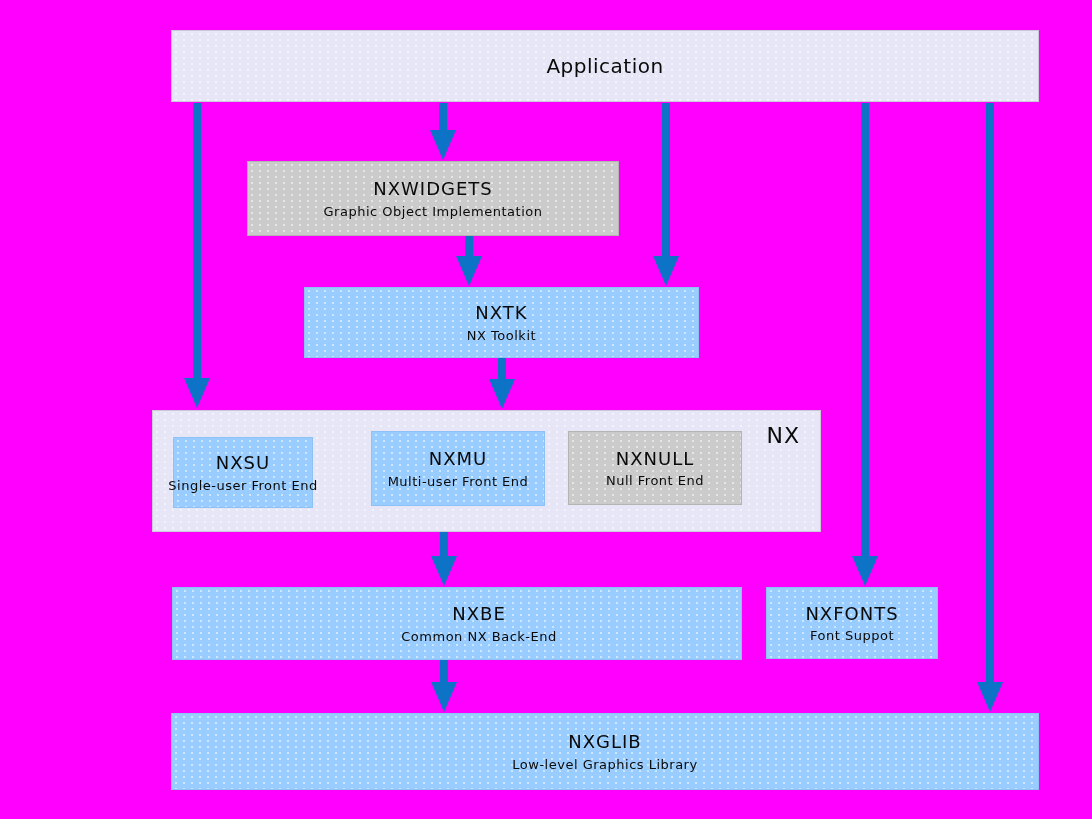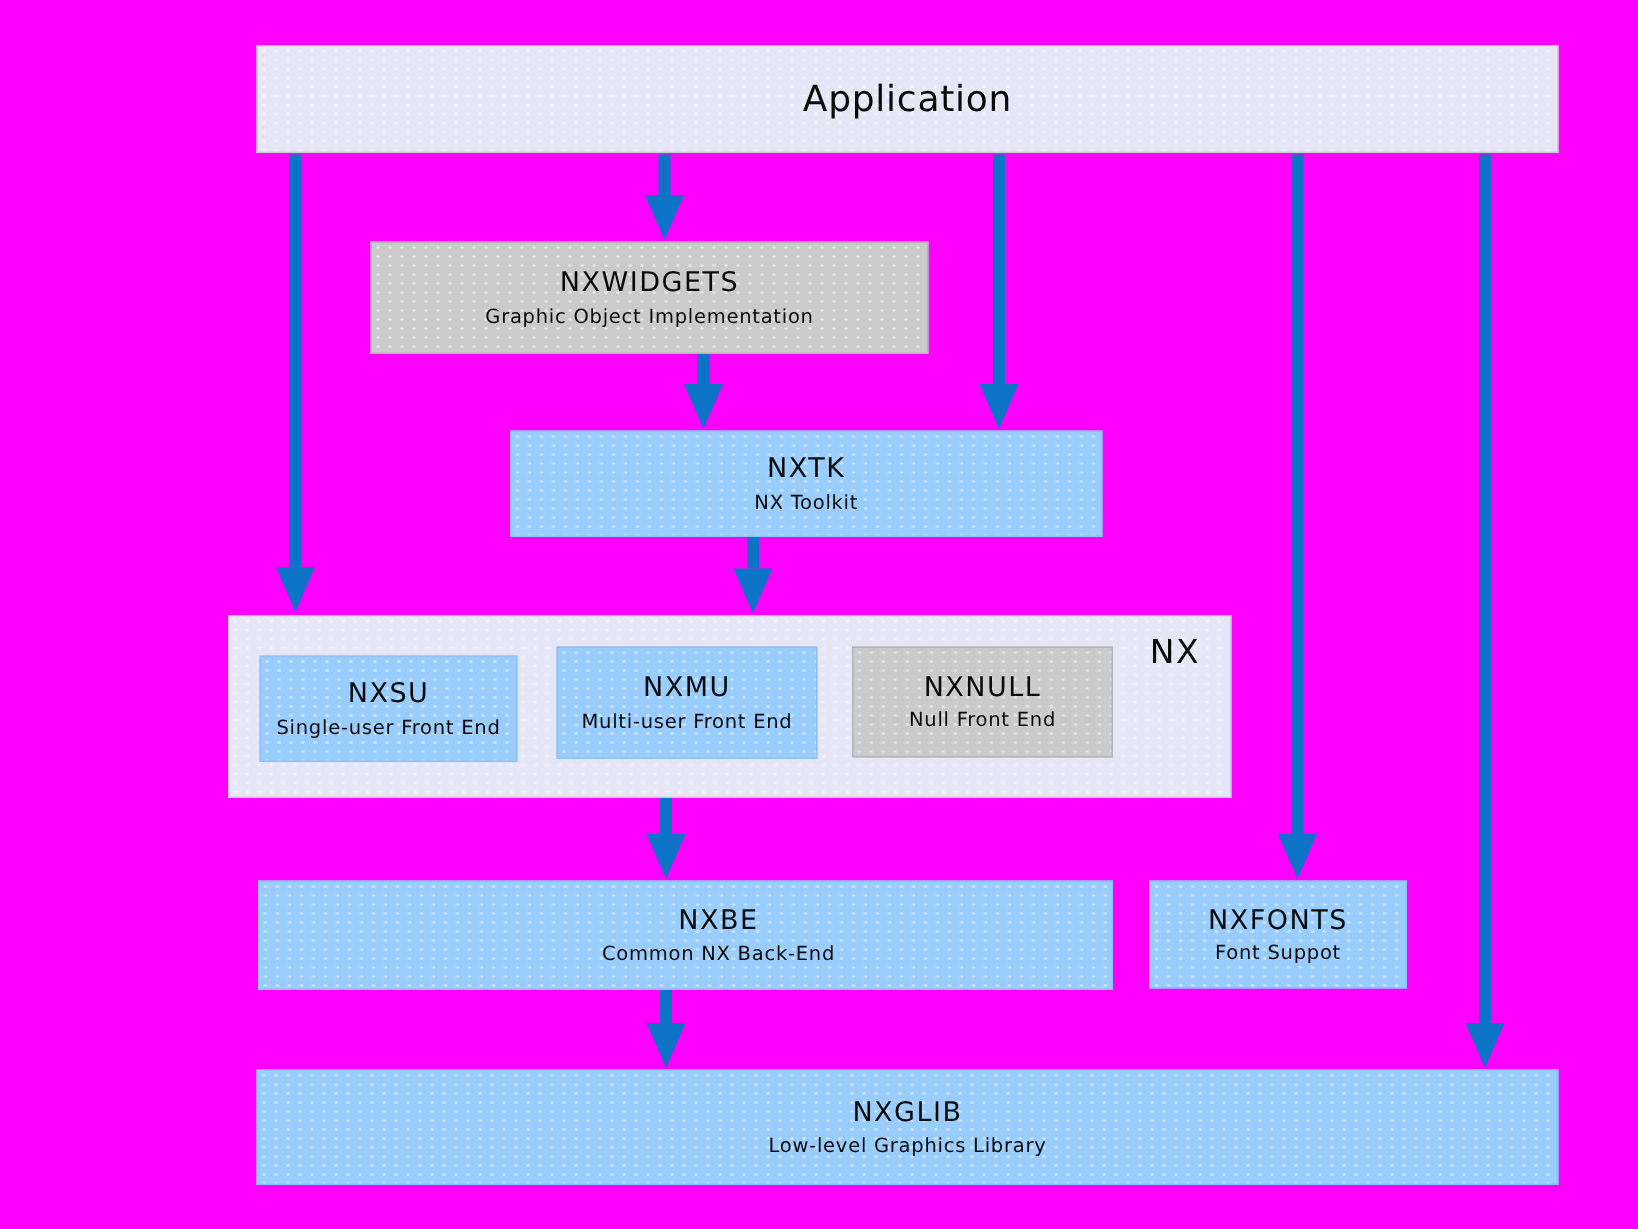--- a/index.html
+++ b/index.html
@@ -43,21 +43,21 @@
     letter-spacing: 1px;
     line-height: 1.25;
     white-space: nowrap;
   }
   .box .subtitle {
     font-size: 13px;
     letter-spacing: 0.5px;
     margin-top: 3px;
     white-space: nowrap;
   }
-  #application-box .title { font-size: 24px; letter-spacing: 0.5px; }
+  #application-box .title { font-size: 20px; letter-spacing: 0.5px; }
   #nx-group-label {
     position: absolute;
     top: 12px;
     right: 20px;
     font-size: 22px;
     letter-spacing: 1px;
     color: #0a0a0a;
   }
   .arrow {
     position: absolute;
@@ -88,30 +88,30 @@
 
   <div id="application-box" class="box panel" style="left:171px; top:30px; width:868px; height:72px;">
     <div class="title">Application</div>
   </div>
 
   <div class="box graybox" style="left:247px; top:161px; width:372px; height:75px;">
     <div class="title">NXWIDGETS</div>
     <div class="subtitle">Graphic Object Implementation</div>
   </div>
 
-  <div class="box bluebox" style="left:340px; top:287px; width:395px; height:71px;">
+  <div class="box bluebox" style="left:304px; top:287px; width:395px; height:71px;">
     <div class="title">NXTK</div>
     <div class="subtitle">NX Toolkit</div>
   </div>
 
   <div class="box panel" style="left:152px; top:410px; width:669px; height:122px; display:block;">
     <div id="nx-group-label">NX</div>
   </div>
 
-  <div class="box bluebox" style="left:173px; top:437px; width:172px; height:71px;">
+  <div class="box bluebox" style="left:173px; top:437px; width:140px; height:71px;">
     <div class="title">NXSU</div>
     <div class="subtitle">Single-user Front End</div>
   </div>
 
   <div class="box bluebox" style="left:371px; top:431px; width:174px; height:75px;">
     <div class="title">NXMU</div>
     <div class="subtitle">Multi-user Front End</div>
   </div>
 
   <div class="box graybox" style="left:568px; top:431px; width:174px; height:74px;">

